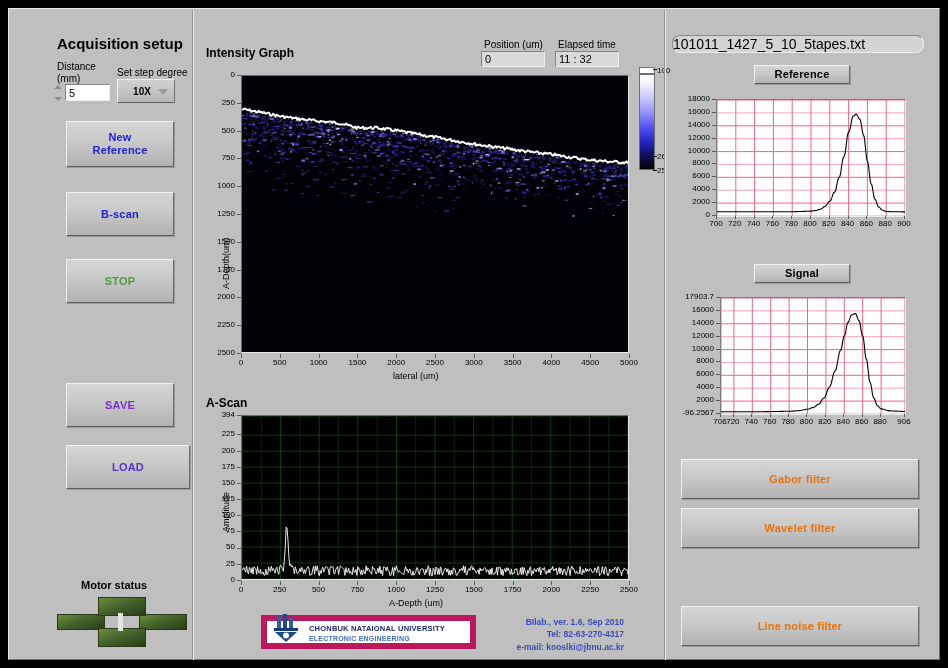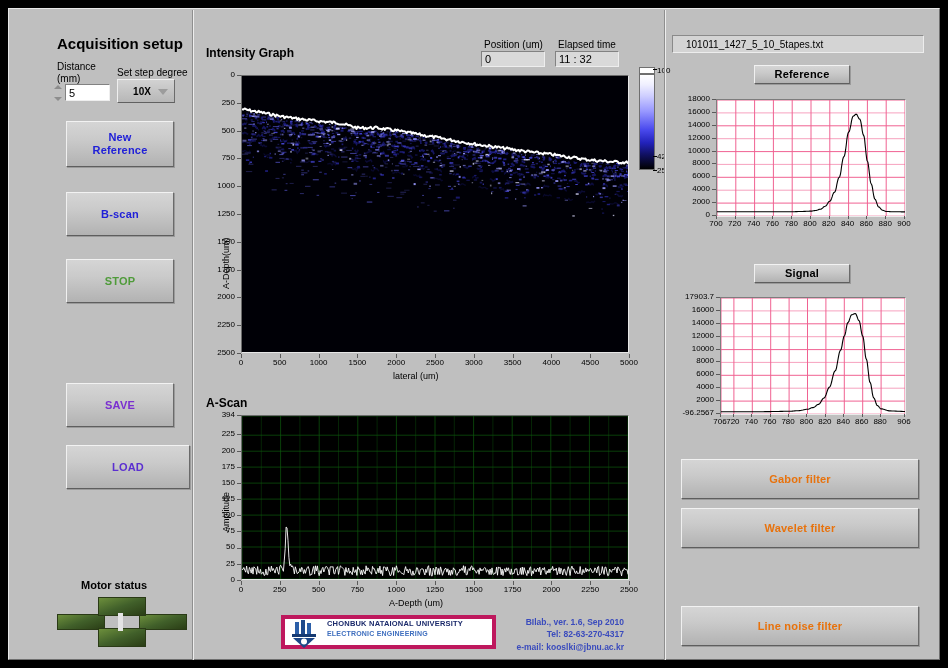--- a/index.html
+++ b/index.html
@@ -149,43 +149,43 @@
     position:absolute;
     background: linear-gradient(160deg,#4e6b2b 0%, #3a5420 45%, #23340f 100%);
     border: 1px solid #2a3a16;
   }
   .mbar.lit { background: linear-gradient(160deg,#6d8f3c 0%,#41602a 50%,#2a3d15 100%); }
 
   
   .logo-box {
     position:absolute;
     background:#fff;
-    border:4px solid #be185d;
-    display:flex; align-items:flex-start;margin-left:20px;
+    border:6px solid #be185d;
+    display:flex; align-items:flex-end;
   }
   .logo-txt1 { font-size:7.5px; font-weight:bold; color:#1b2a6b; letter-spacing:.2px; }
   .logo-txt2 { font-size:7px; font-weight:bold; color:#3f6fbf; letter-spacing:.2px;}
   .footer-txt {
     position:absolute;
     text-align:right;
     font-size:8.5px; font-weight:bold; color:#3a4bbd;
     line-height:1.45;
     white-space: nowrap;
   }
   .fname {
     position:absolute;
     background:#d4d4d4;
     border-top:1px solid #8a8a8a;
     border-left:1px solid #8a8a8a;
     border-right:1px solid #ededed;
     border-bottom:1px solid #ededed;
-    font-size:10px; color:#000;
+    font-size:14px; color:#000;
     display:flex; align-items:center;
-    padding-left:13px;
-    overflow:hidden; white-space:nowrap;
+    padding-left:0;
+    overflow:hidden; white-space:nowrap;border-radius:8px;
   }
   .sect-title { position:absolute; font-weight:bold; font-size:15px; color:#000; }
   .grp-title  { position:absolute; font-weight:bold; font-size:11px; color:#000; }
   .divider { position:absolute; }
 </style>
 </head>
 <body>
 
 <div id="app">
   <div class="win">
@@ -1382,21 +1382,21 @@
           <div class="axis-t" style="left: 417px; top: 299px; width: 22px; text-align: center;">5000</div>
           <div class="tickm" style="left: 428px; top: 295px; width: 1px; height: 4px;"></div>
         </div>
       <div class="axis-title" style="left:192px; top:312px;">lateral (um)</div>
     </div>
 
     <div style="position:absolute; left:630px; top:58px; width:16px; height:7px;
          border:1px solid #707070; background:#fff;"></div>
     <div class="cbar" style="left:630px; top:65px; width:16px; height:96px;"></div>
     <div class="cbar-tick" style="left:648px; top:57px;">100</div>
-    <div class="cbar-tick" style="left:648px; top:143px;">42</div>
+    <div class="cbar-tick" style="left:648px; top:143px;">26</div>
     <div class="cbar-tick" style="left:648px; top:157px;">25</div>
     <div style="position:absolute;left:644px;top:60px;width:4px;height:1px;background:#000;"></div>
     <div style="position:absolute;left:644px;top:147px;width:4px;height:1px;background:#000;"></div>
     <div style="position:absolute;left:644px;top:161px;width:4px;height:1px;background:#000;"></div>
 
     <div class="grp-title" style="left:197px; top:387px; font-size:12px;">A-Scan</div>
 
     <div class="graph-box" style="left:192px; top:398px; width:440px; height:205px;">
       <div id="ay-ticks">
           <div class="axis-t" style="top: 168px; right: 406px; text-align: right;">0</div>

